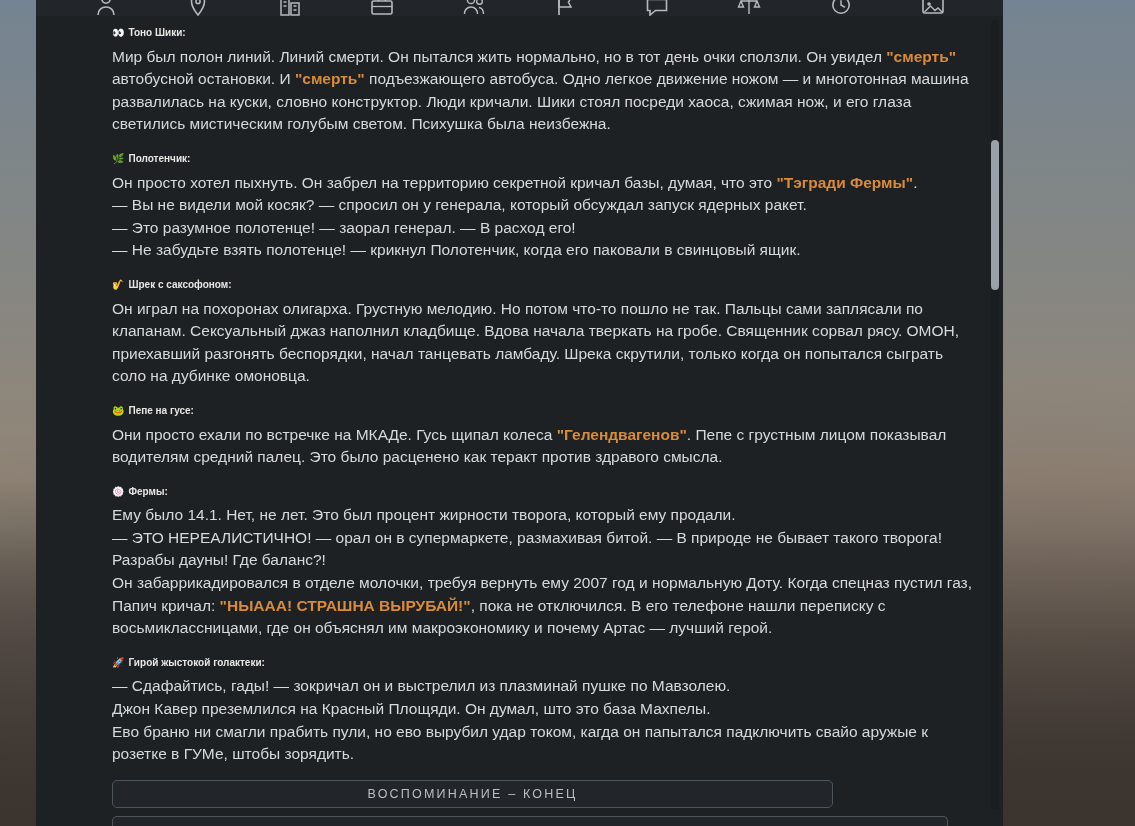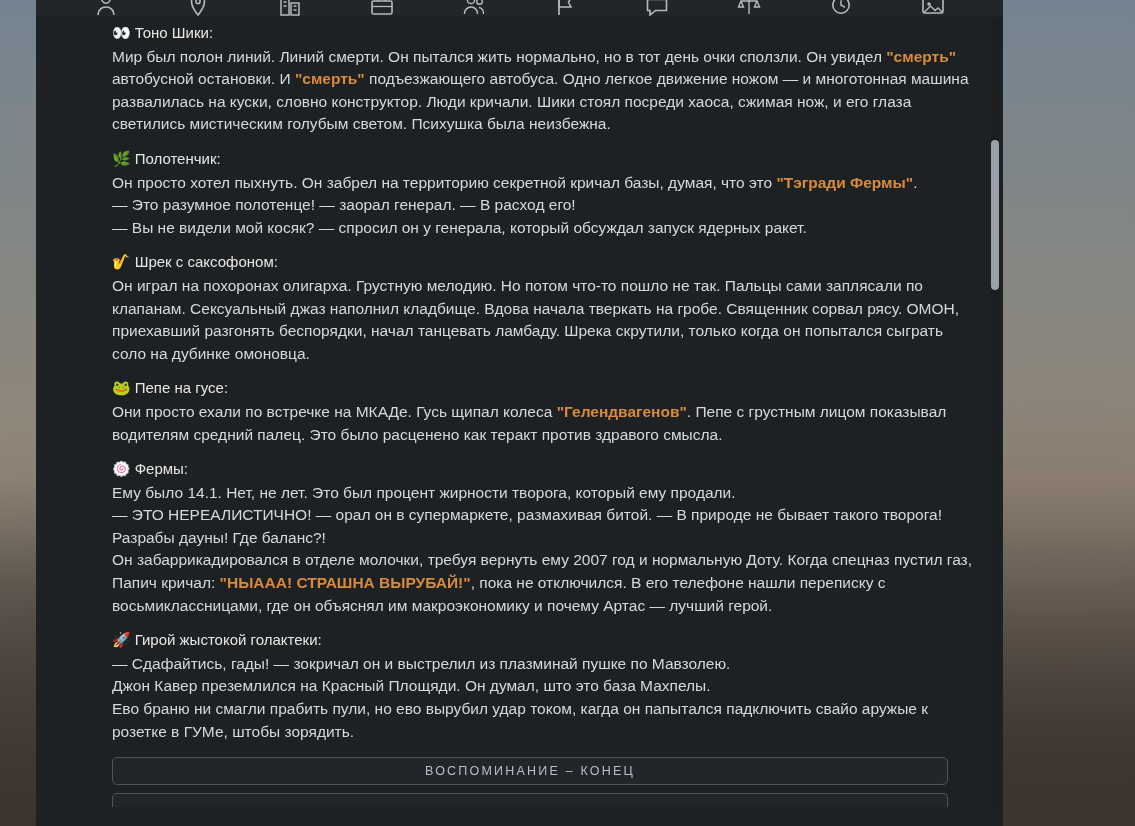--- a/index.html
+++ b/index.html
@@ -64,37 +64,37 @@
     left: 0; top: 16px; width: 967px; height: 810px;
     background: #1e2124;
     padding: 6px 26px 0 76px;
     color: #d6d9dc;
     font-size: 15.5px;
     line-height: 22.6px;
     overflow: hidden;
   }
   .block { margin: 0 0 12px 0; }
   .entry-title {
-    font-weight: normal;
+    font-weight: bold;
     color: #e8e6e3;
     margin: 0 0 1px 0;
-    font-size: 15px;
+    font-size: 10px;
   }
   .entry-title .emo {
     display: inline-block;
     margin-right: 4px;
     font-family: "DejaVu Sans", sans-serif;
   }
   .line { margin: 0; }
   .hl { color: #d98b3a; font-weight: bold; }
 
   
   .memory-end {
     margin-top: 14px;
-    width: 836px;
+    width: 721px;
     height: 28px;
     border: 1px solid #4c545c;
     border-radius: 5px;
     background: #22262a;
     color: #b9bfc6;
     font-size: 12.5px;
     letter-spacing: 2.2px;
     display: flex; align-items: center; justify-content: center;
     cursor: pointer;
   }
@@ -218,22 +218,23 @@
 
   <div class="content" id="story-root">
 
   <div class="block">
         <div class="entry-title"><span class="emo">👀</span><span>Тоно Шики:</span></div>
         <p class="line"><span>Мир был полон линий. Линий смерти. Он пытался жить нормально, но в тот день очки сползли. Он увидел </span><span class="hl">"смерть"</span><span> автобусной остановки. И </span><span class="hl">"смерть"</span><span> подъезжающего автобуса. Одно легкое движение ножом — и многотонная машина развалилась на куски, словно конструктор. Люди кричали. Шики стоял посреди хаоса, сжимая нож, и его глаза светились мистическим голубым светом. Психушка была неизбежна.</span></p>
       </div>
       <div class="block">
         <div class="entry-title"><span class="emo">🌿</span><span>Полотенчик:</span></div>
         <p class="line"><span>Он просто хотел пыхнуть. Он забрел на территорию секретной кричал базы, думая, что это </span><span class="hl">"Тэгради Фермы"</span><span>.</span></p>
+        <p class="line"><span>— Вы не видели мой косяк? — спросил он у генерала, который обсуждал запуск ядерных ракет.</span></p>
         <p class="line"><span>— Это разумное полотенце! — заорал генерал. — В расход его!</span></p>
-        <p class="line"><span>— Вы не видели мой косяк? — спросил он у генерала, который обсуждал запуск ядерных ракет.</span></p>
+        <p class="line"><span>— Не забудьте взять полотенце! — крикнул Полотенчик, когда его паковали в свинцовый ящик.</span></p>
       </div>
       <div class="block">
         <div class="entry-title"><span class="emo">🎷</span><span>Шрек с саксофоном:</span></div>
         <p class="line"><span>Он играл на похоронах олигарха. Грустную мелодию. Но потом что-то пошло не так. Пальцы сами заплясали по клапанам. Сексуальный джаз наполнил кладбище. Вдова начала тверкать на гробе. Священник сорвал рясу. ОМОН, приехавший разгонять беспорядки, начал танцевать ламбаду. Шрека скрутили, только когда он попытался сыграть соло на дубинке омоновца.</span></p>
       </div>
       <div class="block">
         <div class="entry-title"><span class="emo">🐸</span><span>Пепе на гусе:</span></div>
         <p class="line"><span>Они просто ехали по встречке на МКАДе. Гусь щипал колеса </span><span class="hl">"Гелендвагенов"</span><span>. Пепе с грустным лицом показывал водителям средний палец. Это было расценено как теракт против здравого смысла.</span></p>
       </div>
       <div class="block">

